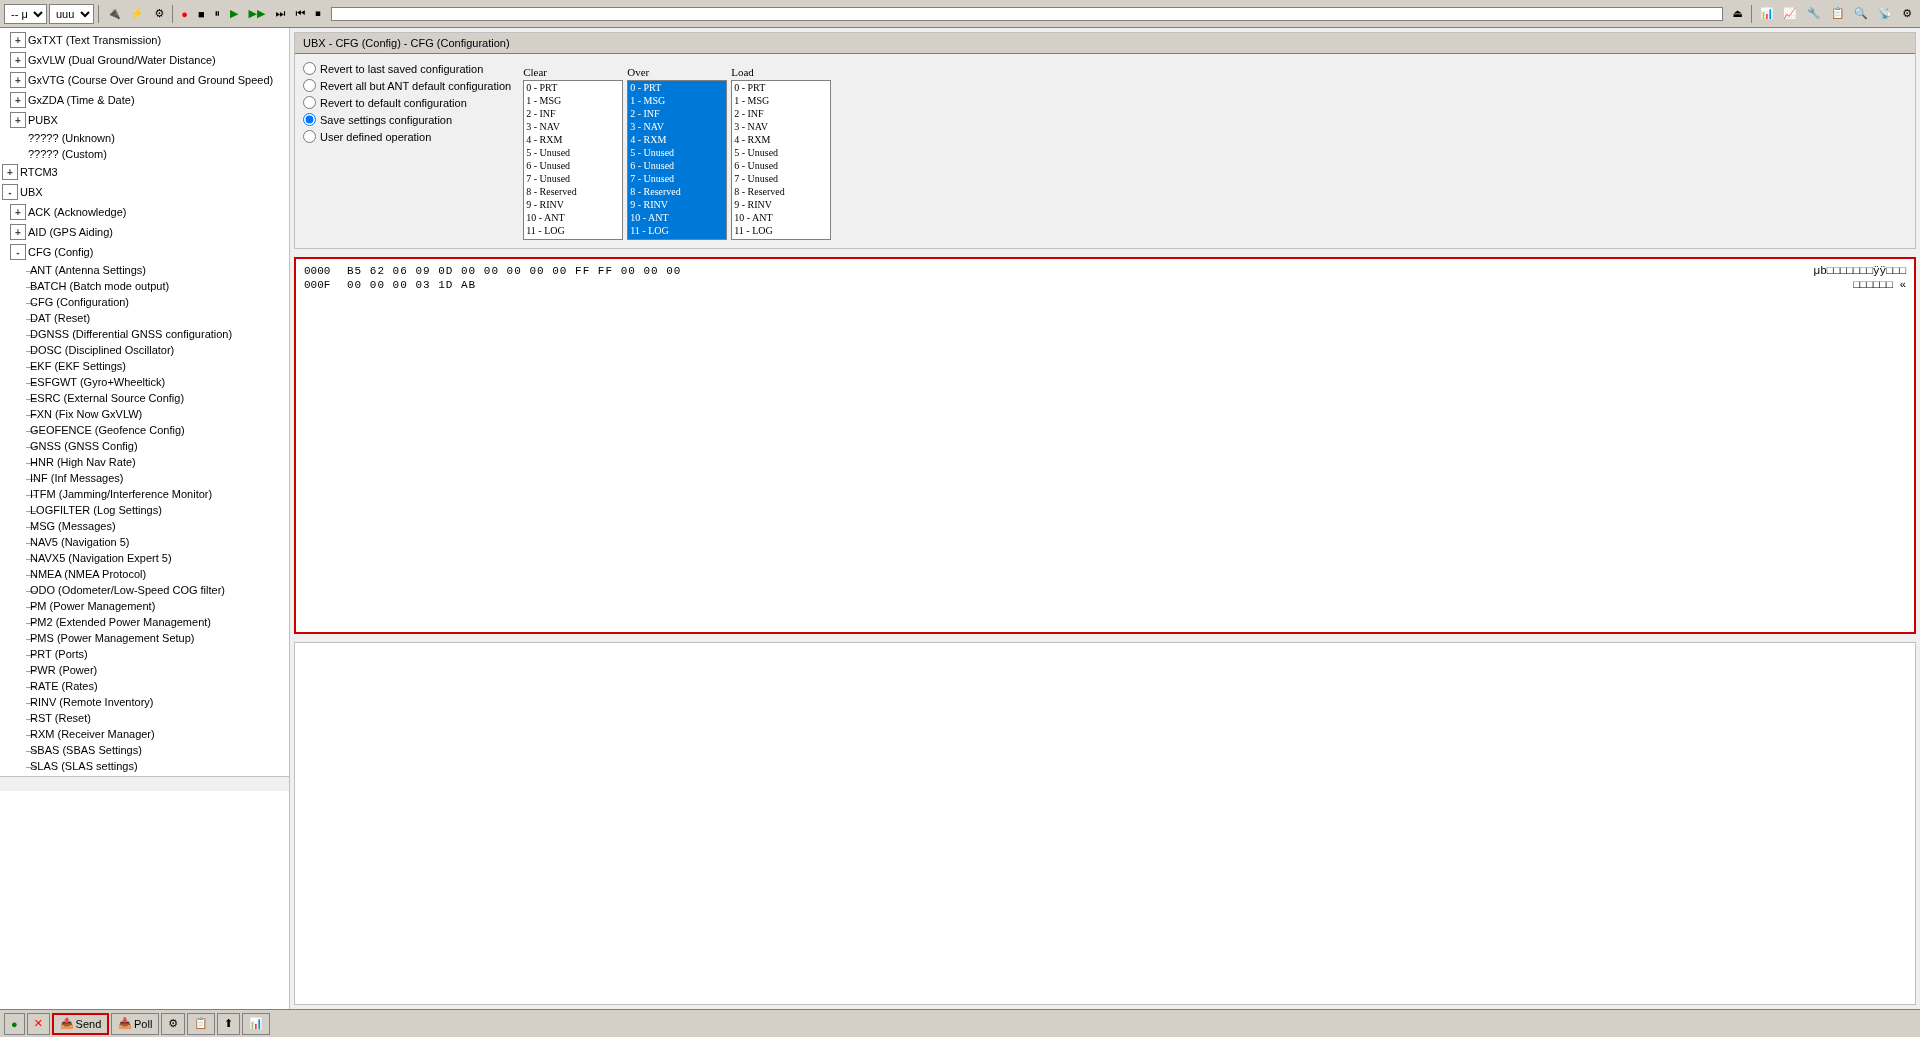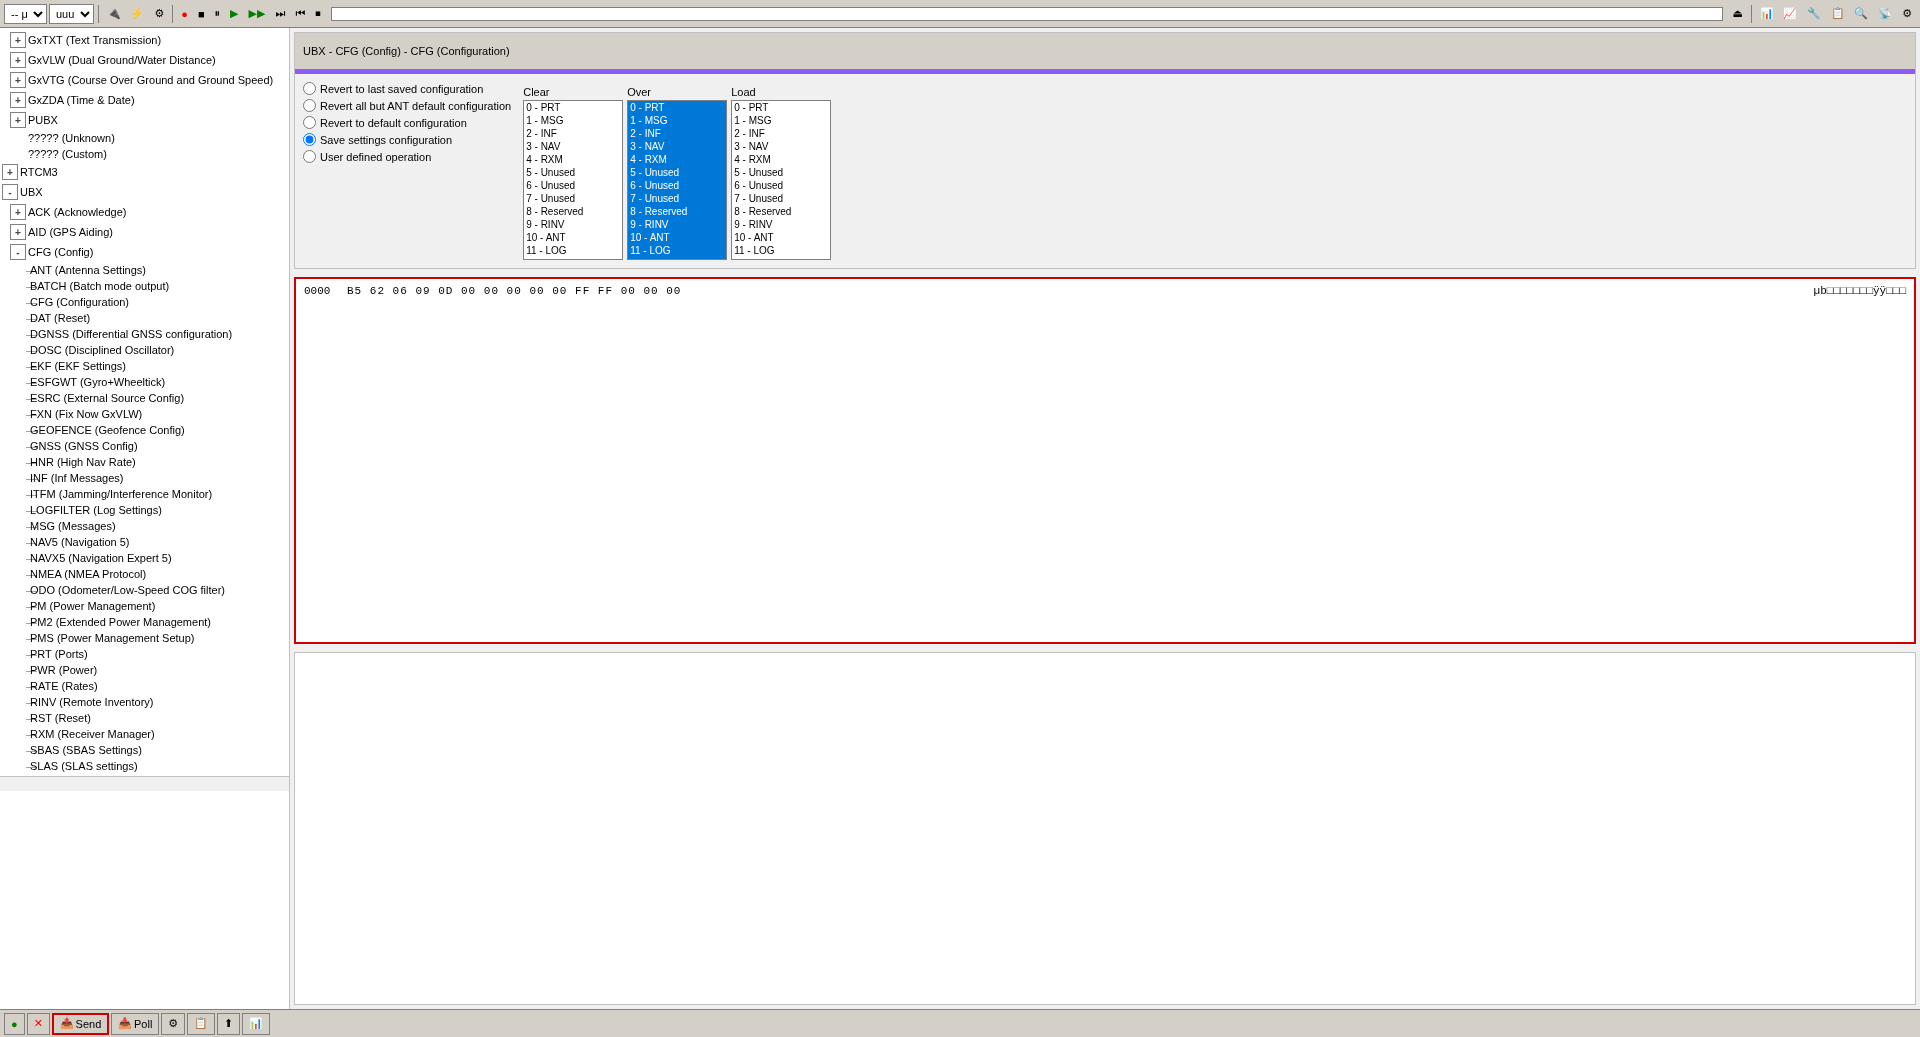--- a/index.html
+++ b/index.html
@@ -94,23 +94,23 @@
 
     
     .dialog-panel {
       background: #f0f0f0;
       border: 1px solid #c0c0c0;
       margin: 4px;
       padding: 0;
     }
     .dialog-title {
       background: #d4d0c8;
-      padding: 12px 8px;
-      font-size: 11px;
-      border-bottom: 5px solid #8b5cf6;
+      padding: 4px 8px;
+      font-size: 11px;
+      border-bottom: 1px solid #8b5cf6;
       font-weight: normal;
     }
     .dialog-body {
       padding: 8px;
       display: flex;
       gap: 12px;
     }
 
     
     .radio-section {
@@ -153,20 +153,21 @@
       padding: 1px 3px;
       cursor: pointer;
     }
     .device-item.selected { background: #0078d7; color: white; }
 
     
     .csl-section {
       display: flex;
       gap: 4px;
       margin-top: 4px;
+      font-family: Liberation Serif, serif;
     }
     .csl-column {
       display: flex;
       flex-direction: column;
     }
     .csl-label {
       font-size: 11px;
       margin-bottom: 2px;
     }
     .csl-list {
@@ -748,20 +749,25 @@
 
       </div>
     </div>
 
     <div class="hex-area">
       <div class="hex-line">
         <span class="hex-addr">0000</span>
         <span class="hex-bytes">B5 62 06 09 0D 00 00 00 00 00 FF FF 00 00 00</span>
         <span class="hex-ascii">µb□□□□□□□ÿÿ□□□</span>
       </div>
+      <div class="hex-line">
+        <span class="hex-addr">000F</span>
+        <span class="hex-bytes">00 00 00 03 1D AB</span>
+        <span class="hex-ascii">□□□□□□ «</span>
+      </div>
     </div>
 
     <div class="empty-area"></div>
 
   </div>
 </div>
 
 <div class="bottom-toolbar">
   <button class="bottom-btn" style="color:green;">●</button>
   <button class="bottom-btn" style="color:red;">✕</button>

